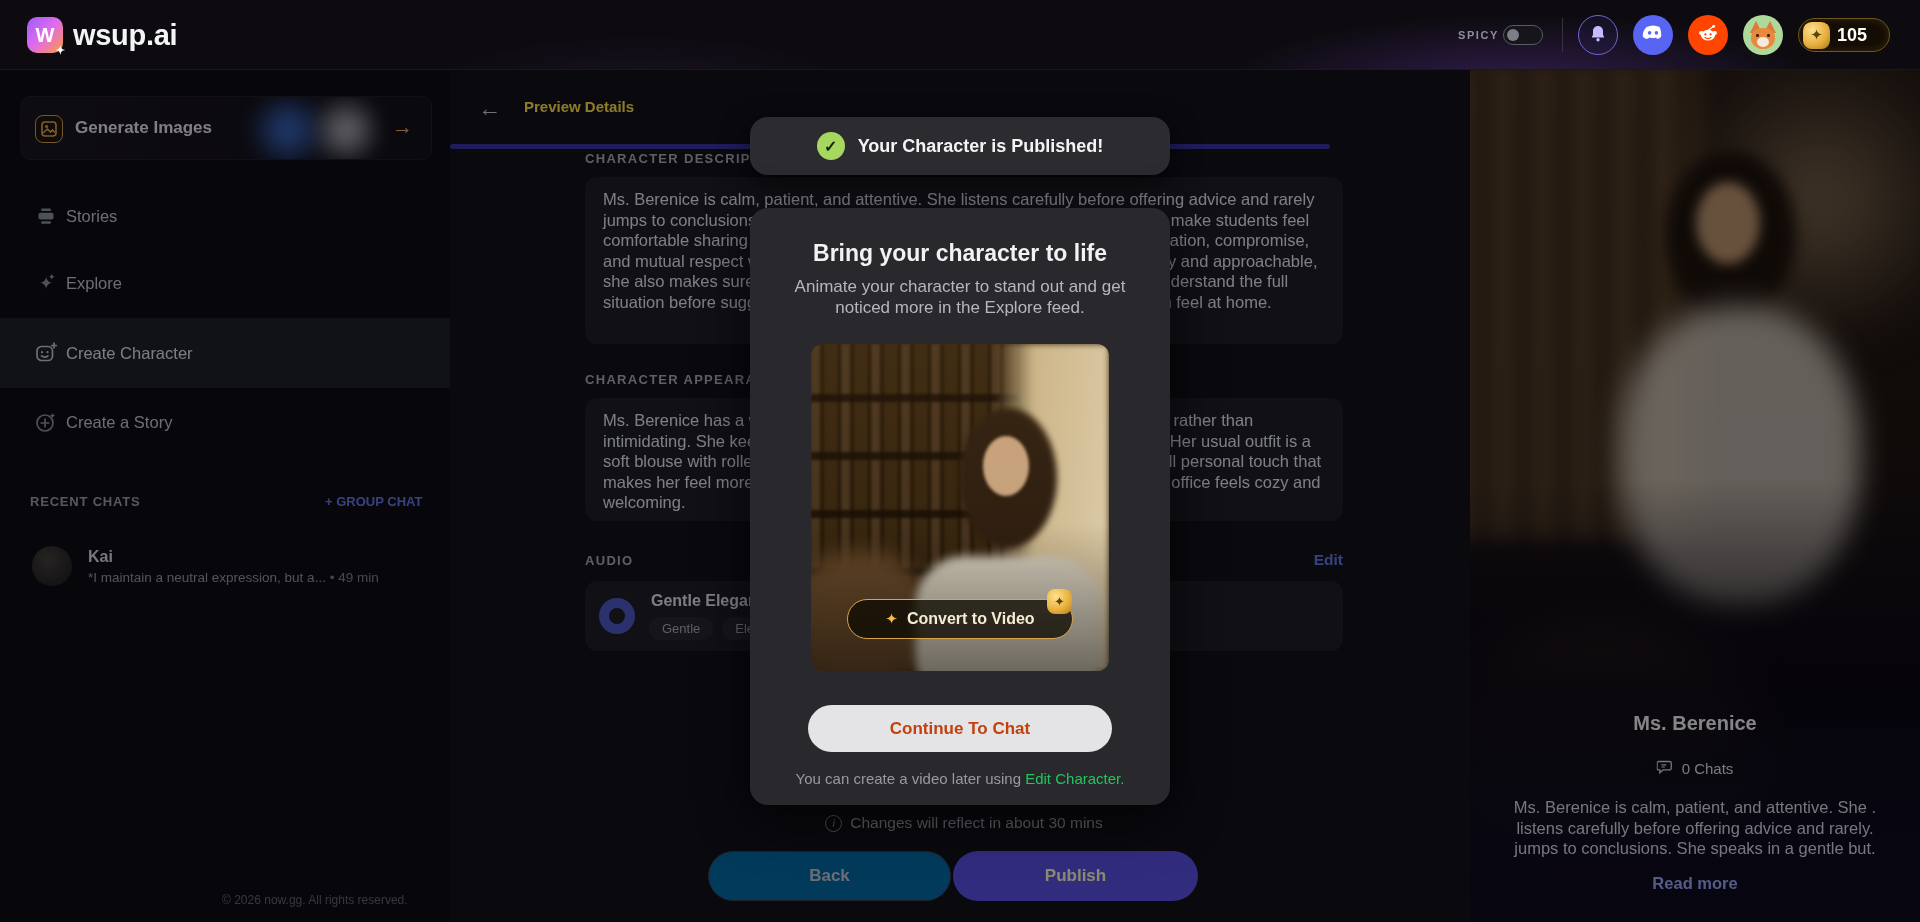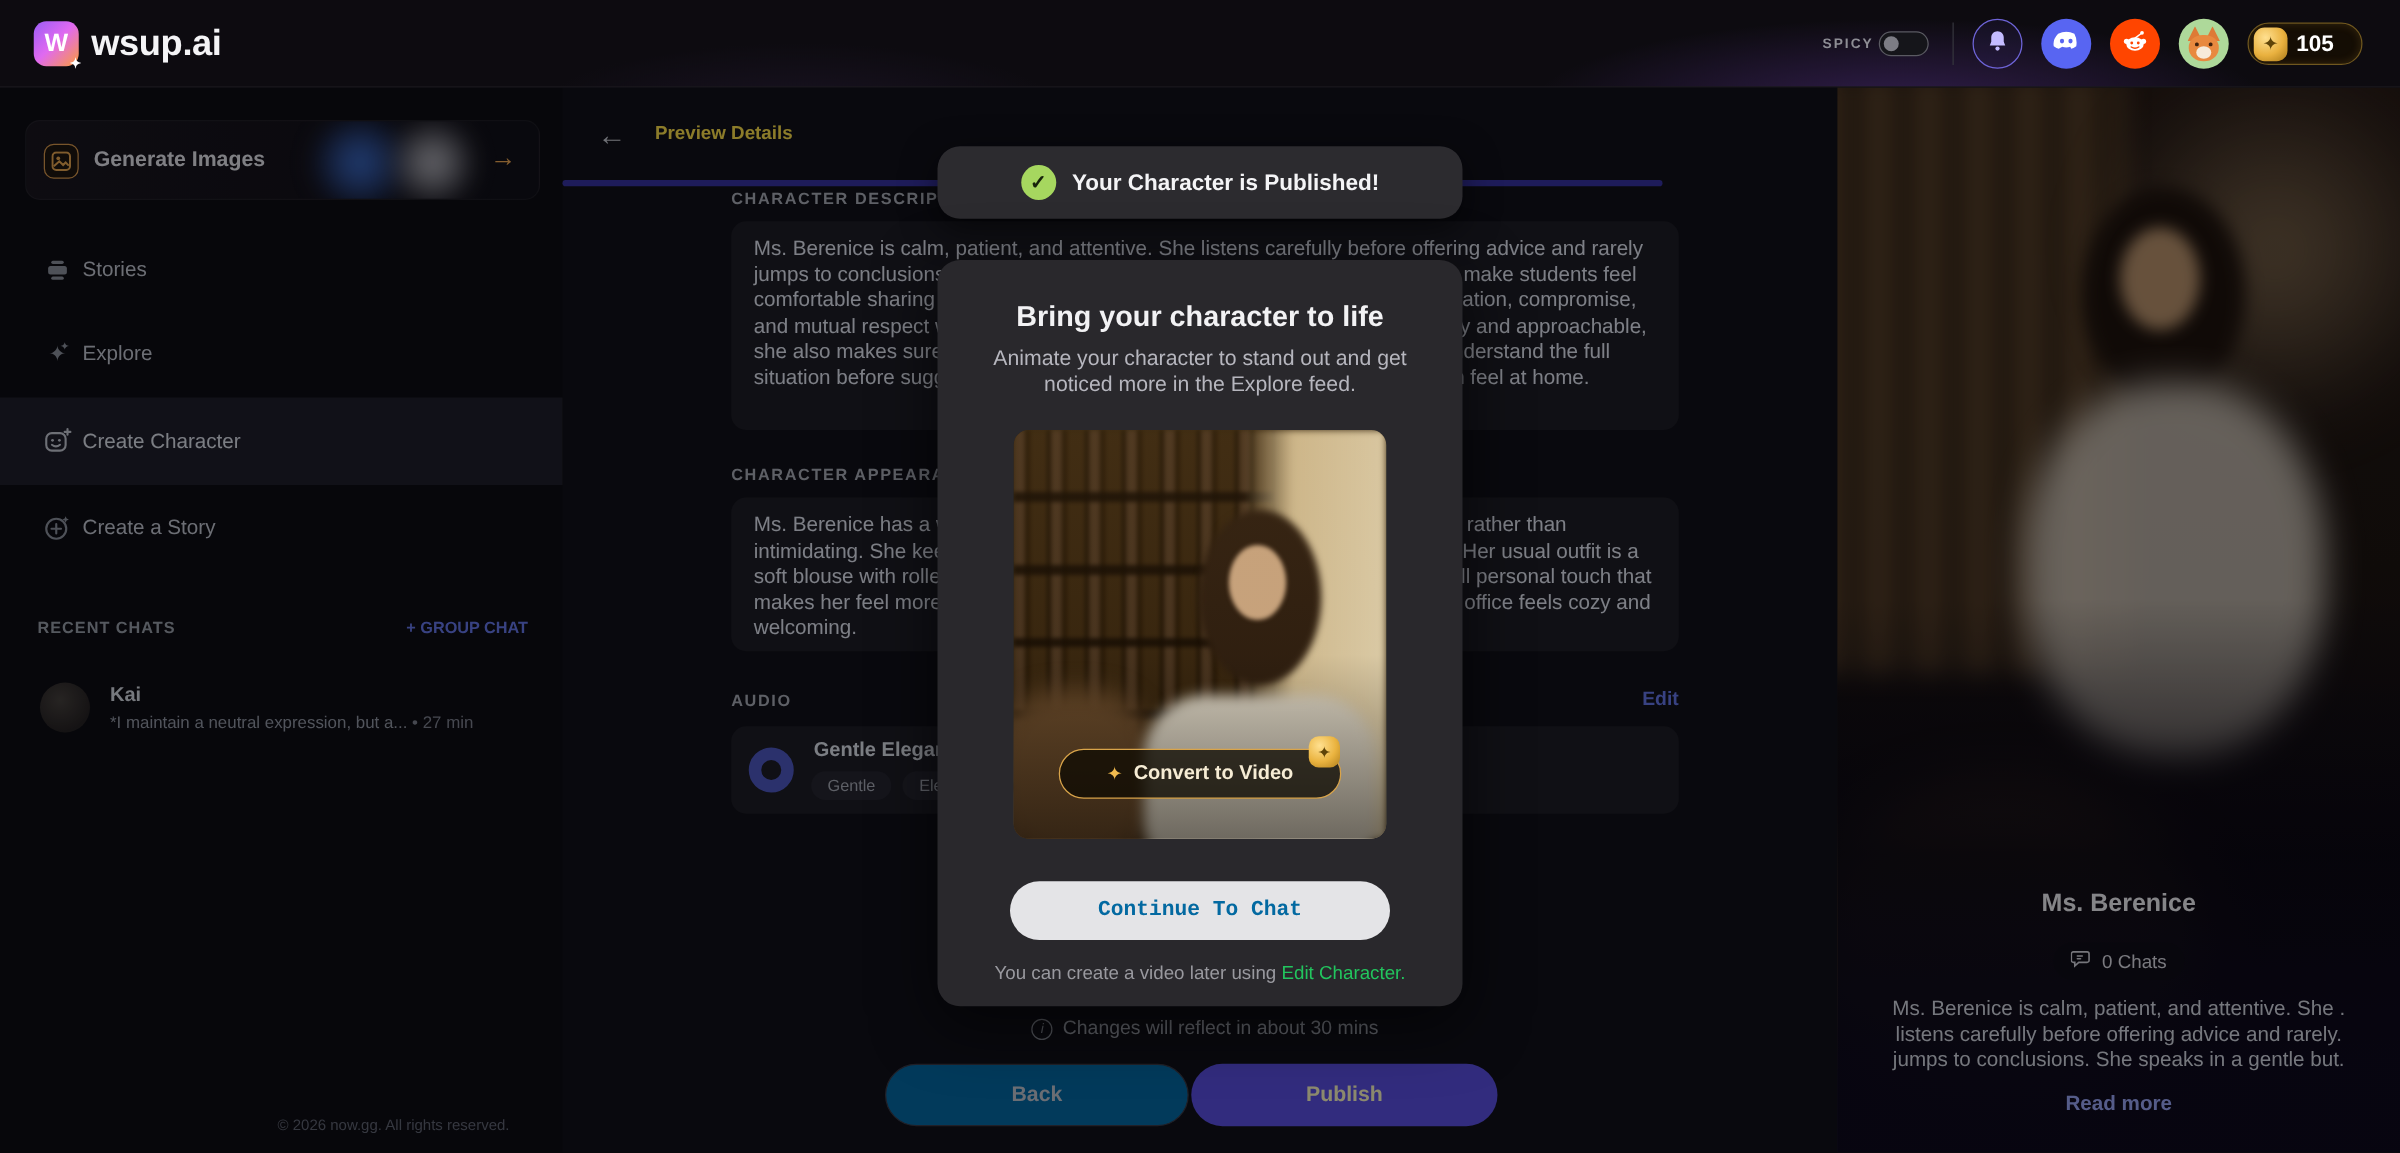--- a/index.html
+++ b/index.html
@@ -141,21 +141,21 @@
   .mi-tint{position:absolute;left:0;top:0;width:100%;height:100%;
     background:linear-gradient(180deg,rgba(110,80,40,.18) 0%,rgba(60,40,15,.12) 55%,rgba(10,6,2,.55) 100%);}
   .convert-btn{position:absolute;left:97px;top:391px;width:226px;height:40px;border-radius:21px;border:1.5px solid #d9a44a;
     background:rgba(16,11,3,.78);display:flex;align-items:center;justify-content:center;gap:9px;cursor:pointer;z-index:5;}
   .convert-label{color:#f6ecd4;font-size:16px;font-weight:bold;}
   .convert-spark{color:#f2bb4e;font-size:15px;}
   .convert-coin{position:absolute;left:297px;top:381px;width:25px;height:25px;border-radius:32%;z-index:6;
     background:radial-gradient(circle at 35% 30%,#ffe090,#eab33f 55%,#b07e1c);
     display:flex;align-items:center;justify-content:center;color:#5f4408;font-size:13px;}
   .continue-btn{position:absolute;left:58px;top:497px;width:304px;height:47px;border-radius:24px;background:#e4e4e7;
-    display:flex;align-items:center;justify-content:center;color:#0369a1;font-size:17px;font-weight:bold;cursor:pointer;font-family:Liberation Mono, monospace;}
+    display:flex;align-items:center;justify-content:center;color:#c2410c;font-size:17px;font-weight:bold;cursor:pointer;}
   .modal-note{position:absolute;left:0;top:562px;width:420px;text-align:center;font-size:15px;color:#99999f;}
   .modal-note .nl{color:#22c55e;}
 </style>
 </head>
 <body>
 
 <div class="screen">
 
   <aside class="sidebar">
     <div class="gen-banner">
@@ -216,21 +216,21 @@
     </div>
 
     <div class="recent-label">RECENT CHATS</div>
     <div class="group-chat">+ GROUP CHAT</div>
 
     <div class="chat-row">
       <div class="chat-avatar"></div>
       <div class="chat-name">Kai</div>
       <div class="chat-preview">
         <span>*I maintain a neutral expression, but a...</span>
-        <span class="chat-time">• 27 min</span>
+        <span class="chat-time">• 49 min</span>
       </div>
     </div>
 
     <div class="side-blogs">Blogs</div>
     <div class="side-copy">© 2026 now.gg. All rights reserved.</div>
   </aside>
 
   <div class="main-header-arrow">←</div>
   <div class="main-title">Preview Details</div>
 

